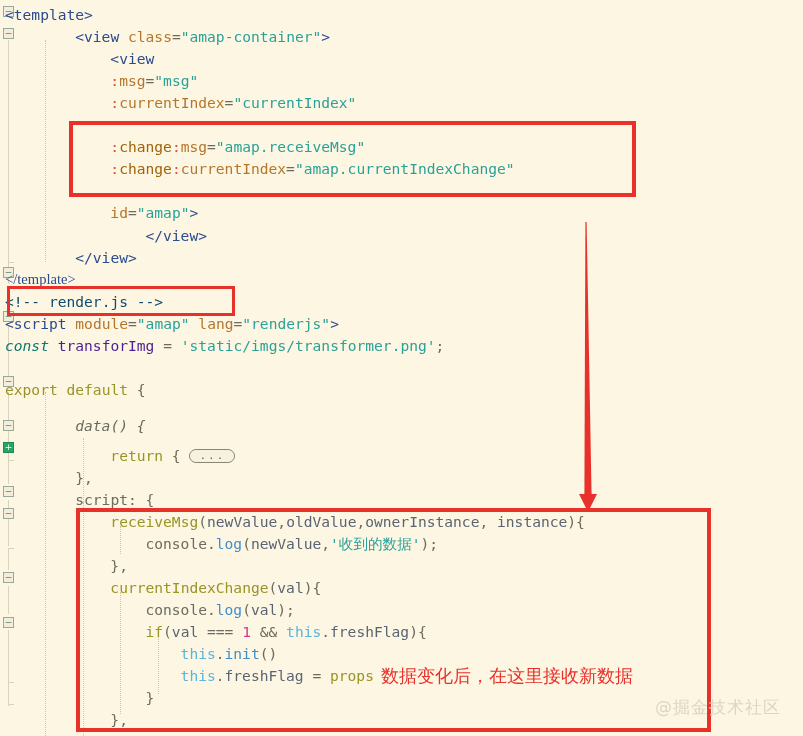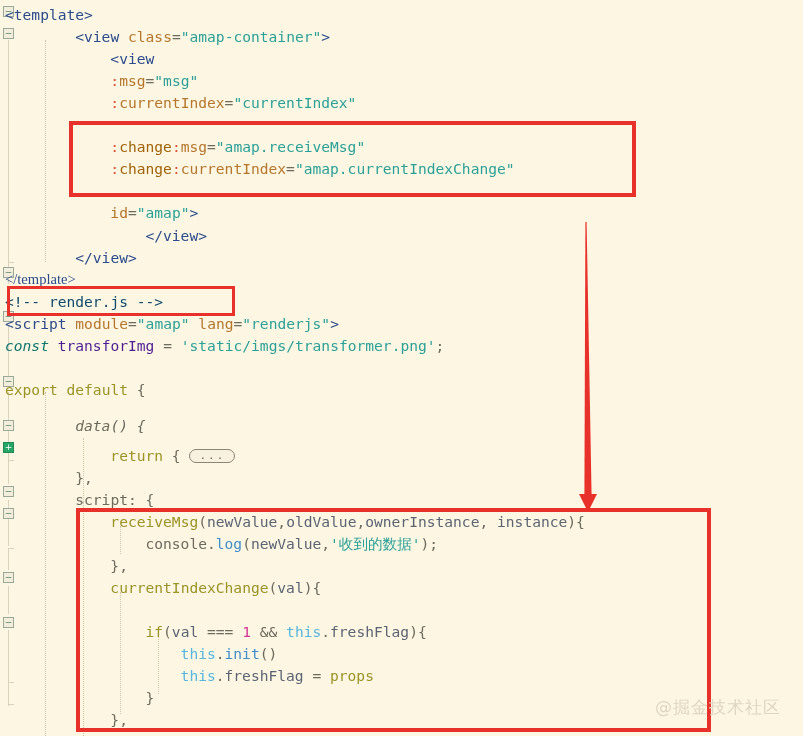--- a/index.html
+++ b/index.html
@@ -207,34 +207,36 @@
       <div class="ln" style="top: 335px; left: 5px;"><span class="t-kw">const</span><span class="t-var"> transforImg </span><span class="t-op">=</span><span class="t-var"> </span><span class="t-str">'static/imgs/transformer.png'</span><span class="t-op">;</span></div>
       <div class="ln" style="top: 379px; left: 5px;"><span class="t-kw2">export default</span><span class="t-brace"> {</span></div>
       <div class="ln" style="top: 415px; left: 75.24px; font-style: italic;"><span class="t-obj">data</span><span class="t-op">() {</span></div>
       <div class="ln" style="top: 445px; left: 110.36px;"><span class="t-kw2">return</span><span class="t-brace"> { </span><span class="collapsed">...</span></div>
       <div class="ln" style="top: 467px; left: 75.24px;"><span class="t-brace">},</span></div>
       <div class="ln" style="top: 489px; left: 75.24px;"><span class="t-obj">script</span><span class="t-op">: {</span></div>
       <div class="ln" style="top: 511px; left: 110.36px;"><span class="t-fn">receiveMsg</span><span class="t-op">(</span><span class="t-param">newValue</span><span class="t-op">,</span><span class="t-param">oldValue</span><span class="t-op">,</span><span class="t-param">ownerInstance</span><span class="t-op">, </span><span class="t-param">instance</span><span class="t-op">){</span></div>
       <div class="ln" style="top: 533px; left: 145.48px;"><span class="t-obj">console</span><span class="t-op">.</span><span class="t-meth">log</span><span class="t-op">(</span><span class="t-param">newValue</span><span class="t-op">,</span><span class="t-str">'收到的数据'</span><span class="t-op">);</span></div>
       <div class="ln" style="top: 555px; left: 110.36px;"><span class="t-brace">},</span></div>
       <div class="ln" style="top: 577px; left: 110.36px;"><span class="t-fn">currentIndexChange</span><span class="t-op">(</span><span class="t-param">val</span><span class="t-op">){</span></div>
+      <div class="ln" style="top: 599px; left: 145.48px;"><span class="t-obj">console</span><span class="t-op">.</span><span class="t-meth">log</span><span class="t-op">(</span><span class="t-param">val</span><span class="t-op">);</span></div>
       <div class="ln" style="top: 621px; left: 145.48px;"><span class="t-kw2">if</span><span class="t-op">(</span><span class="t-param">val</span><span class="t-op"> === </span><span class="t-num">1</span><span class="t-op"> &amp;&amp; </span><span class="t-this">this</span><span class="t-op">.</span><span class="t-param">freshFlag</span><span class="t-op">){</span></div>
       <div class="ln" style="top: 643px; left: 180.6px;"><span class="t-this">this</span><span class="t-op">.</span><span class="t-meth">init</span><span class="t-op">()</span></div>
       <div class="ln" style="top: 665px; left: 180.6px;"><span class="t-this">this</span><span class="t-op">.</span><span class="t-param">freshFlag</span><span class="t-op"> = </span><span class="t-kw2">props</span></div>
       <div class="ln" style="top: 687px; left: 145.48px;"><span class="t-brace">}</span></div>
       <div class="ln" style="top: 709px; left: 110.36px;"><span class="t-brace">},</span></div>
       <div class="ln" style="top: 731px; left: 110.36px;"><span class="t-fn">init(){</span></div>
     </div>
 
   <div class="anno">
       <div class="hlbox" style="left: 69px; top: 121px; width: 567px; height: 76px; border-color: rgb(232, 49, 42);"></div>
       <div class="hlbox thin" style="left: 7px; top: 286px; width: 228px; height: 30px; border-color: rgb(232, 49, 42);"></div>
       <div class="hlbox" style="left: 76px; top: 508px; width: 635px; height: 224px; border-color: rgb(232, 49, 42);"></div>
     </div>
 
+  <div class="note" style="left:381px; top:665px;">数据变化后，在这里接收新数据</div>
 
   <div class="watermark" style="left:655px; top:696px;">@掘金技术社区</div>
 
 <svg class="arrow" width="30" height="296" style="left: 572px; top: 220px;">
       <polygon points="13.4,2 14.6,2 19.6,276 12.4,276" fill="#e8312a"></polygon>
       <polygon points="7,274 25,274 16,292" fill="#e8312a"></polygon>
     </svg>
   </div>
 
 </body></html>

